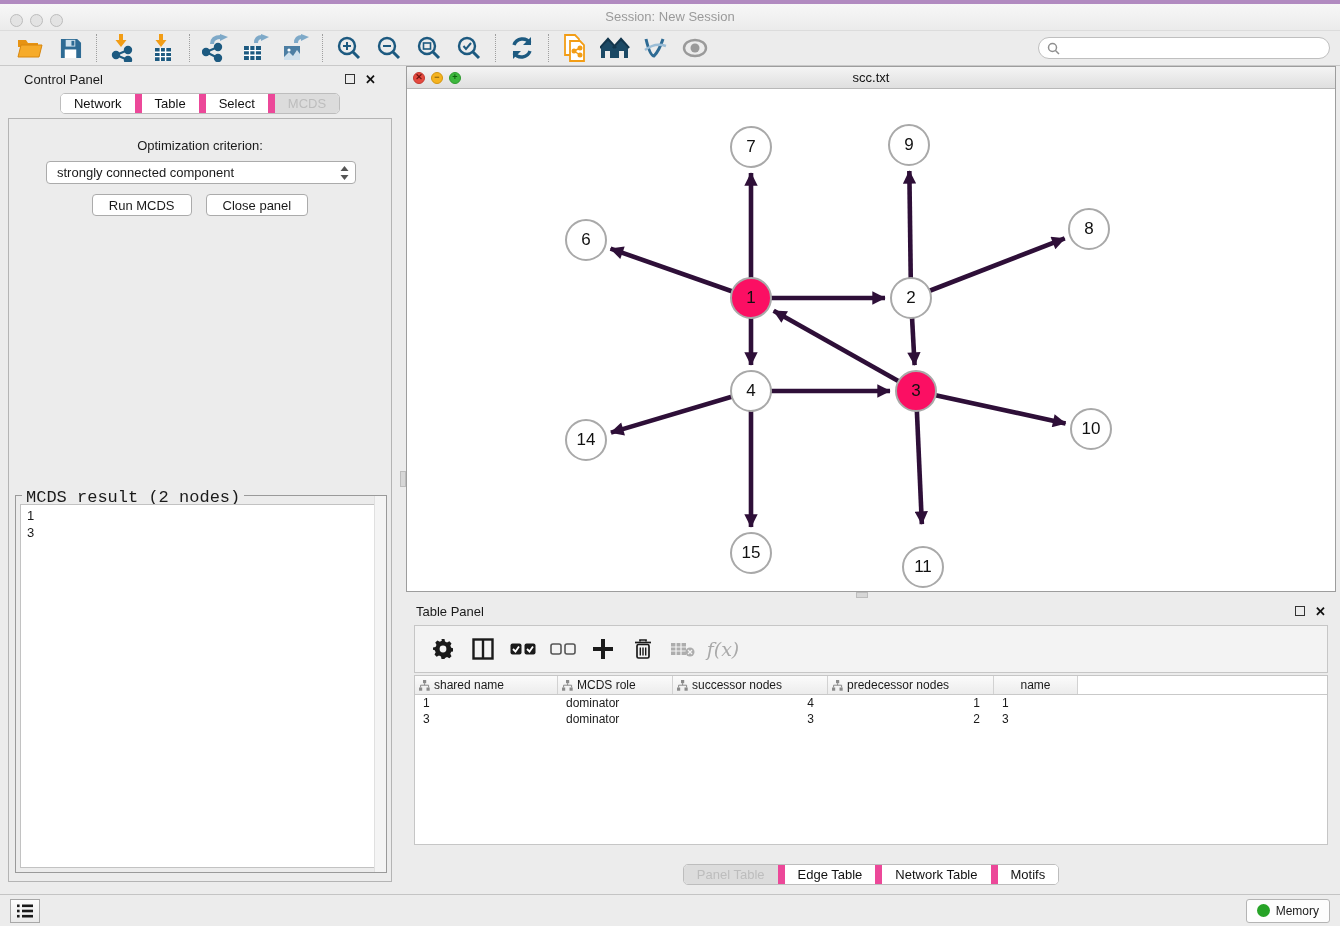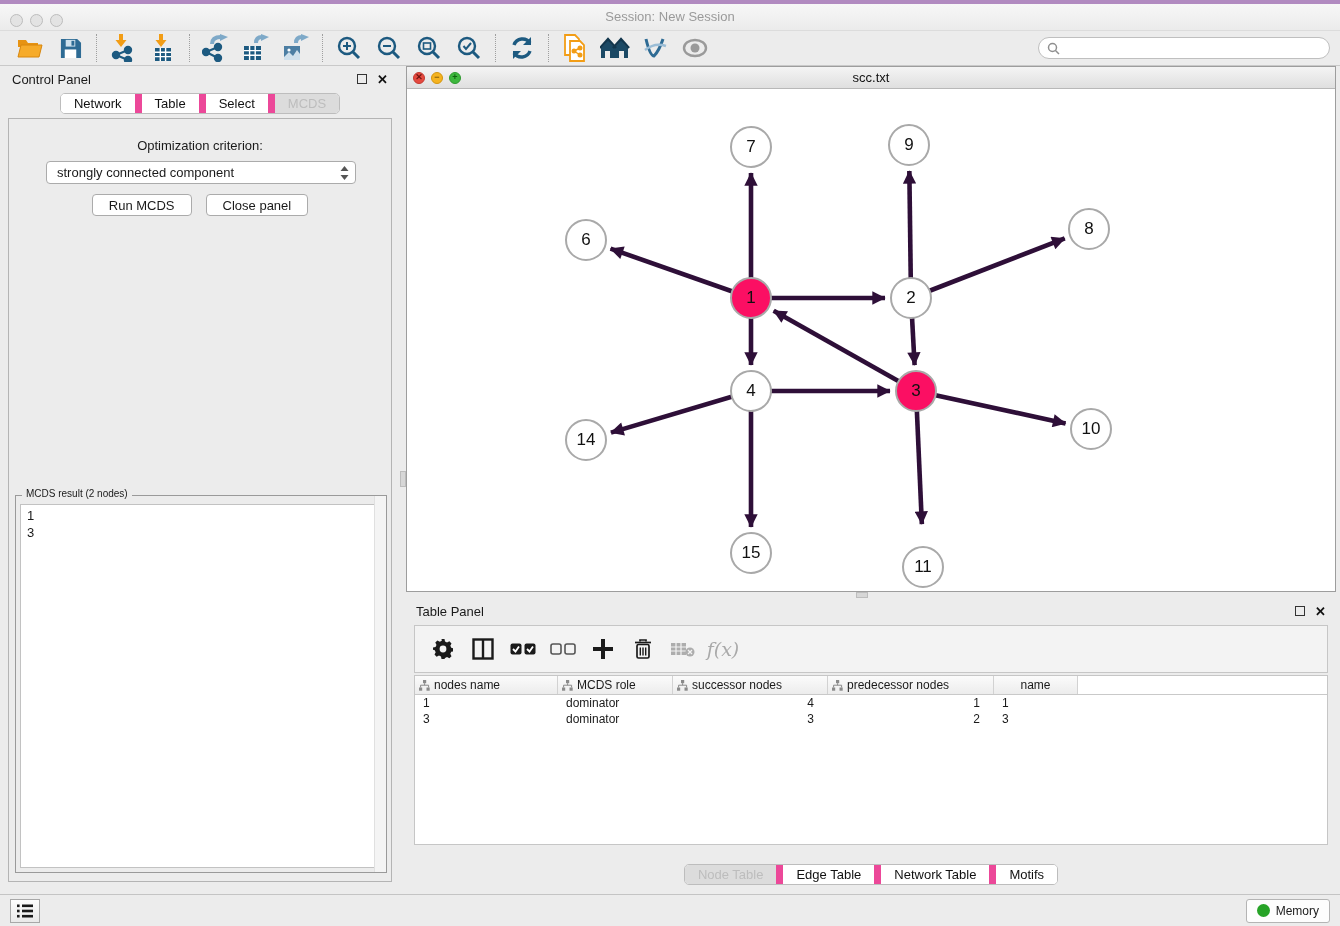--- a/index.html
+++ b/index.html
@@ -23,21 +23,21 @@
   .tb-btn { width:40px; height:30px; display:flex; align-items:center; justify-content:center; }
   .tb-sep { width:1px; height:28px; border-left:1px dotted #9f9f9f; margin:0 6px; }
   #session-search { margin-left:auto; width:292px; height:22px; background:#fff;
                     border:1px solid #bfbfbf; border-radius:11px; display:flex;
                     align-items:center; padding:0 8px; }
   #session-search input { border:none; outline:none; flex:1; font-size:12px;
                           font-family:"Liberation Sans", sans-serif; background:transparent; }
 
   
   #control-panel { left:0; top:66px; width:400px; height:828px; background:#ececec; }
-  .panel-head { height:26px; display:flex; align-items:center; padding:0 12px; font-size:13px; }
+  .panel-head { height:26px; display:flex; align-items:center; padding:0 24px; font-size:13px; }
   .panel-head .spacer { flex:1; }
   .float-box { width:10px; height:10px; border:1.5px solid #333; margin-right:10px; }
   .close-x { font-size:13px; font-weight:bold; color:#111; }
 
   .seg { display:flex; border:1px solid #bdbdbd; border-radius:5px; overflow:hidden;
          background:#fff; font-size:13px; }
   .seg .tab { padding:2px 13px; border-right:7px solid #ec4899; background:#fff;
               color:#111; white-space:nowrap; }
   .seg .tab:last-child { border-right:none; }
   .seg .tab.active { background:#dcdcdc; color:#bdbdbd; }
@@ -50,21 +50,21 @@
                 background:#fff; border:1px solid #ababab; border-radius:4px;
                 display:flex; align-items:center; padding:0 6px 0 10px; font-size:13px; }
   #opt-select .spacer { flex:1; }
   .cp-buttons { position:absolute; top:75px; width:100%; display:flex; justify-content:center; gap:14px; }
   .btn { background:#fff; border:1px solid #ababab; border-radius:4px; height:22px;
          padding:0 16px; font-size:13px; display:flex; align-items:center; }
 
   #mcds-fieldset { position:absolute; left:6px; top:376px; width:372px; height:378px;
                    border:1px solid #9a9a9a; }
   #mcds-legend { position:absolute; left:6px; top:-8px; background:#ececec; padding:0 4px;
-                 font-size:10px; }
+                 font-size:17px;font-family:Liberation Mono, monospace; }
   #mcds-text { position:absolute; left:4px; top:8px; right:4px; bottom:4px; background:#fff;
                border:1px solid #c2c2c2; font-size:13px; line-height:17px; padding:2px 6px;
                white-space:pre-line; }
   #mcds-scroll { position:absolute; right:0; top:0; bottom:0; width:12px; background:#f4f4f4;
                  border-left:1px solid #e0e0e0; }
 
   #v-divider { left:400px; top:66px; width:6px; height:828px; background:#ececec; }
   #v-handle { position:absolute; left:0; top:405px; width:6px; height:16px;
               background:#d7d7d7; border:1px solid #bdbdbd; }
 
@@ -456,21 +456,21 @@
     <div id="tp-header">
       <span class="th" style="width:143px">
         <svg width="11" height="11" viewBox="0 0 11 11">
             <g fill="#8a8a8a">
               <rect x="4" y="0" width="3.2" height="3.2"></rect>
               <rect x="0" y="7.5" width="3.2" height="3.2"></rect>
               <rect x="7.5" y="7.5" width="3.2" height="3.2"></rect>
             </g>
             <path d="M5.6 3.2 v2 M1.6 7.5 v-2.3 h8 v2.3" stroke="#8a8a8a" fill="none"></path>
           </svg>
-        <span>nodes name</span>
+        <span>shared name</span>
       </span>
       <span class="th" style="width:115px">
         <svg width="11" height="11" viewBox="0 0 11 11">
             <g fill="#8a8a8a">
               <rect x="4" y="0" width="3.2" height="3.2"></rect>
               <rect x="0" y="7.5" width="3.2" height="3.2"></rect>
               <rect x="7.5" y="7.5" width="3.2" height="3.2"></rect>
             </g>
             <path d="M5.6 3.2 v2 M1.6 7.5 v-2.3 h8 v2.3" stroke="#8a8a8a" fill="none"></path>
           </svg>
@@ -513,21 +513,21 @@
       <span class="td" style="width:143px">3</span>
       <span class="td" style="width:115px">dominator</span>
       <span class="td r" style="width:155px">3</span>
       <span class="td r" style="width:166px">2</span>
       <span class="td" style="width:84px">3</span>
     </div>
   </div>
 
   <div id="tp-tabs">
     <div class="seg">
-      <span class="tab active">Node Table</span>
+      <span class="tab active">Panel Table</span>
       <span class="tab">Edge Table</span>
       <span class="tab">Network Table</span>
       <span class="tab">Motifs</span>
     </div>
   </div>
 </div>
 
 <div id="status-bar" class="abs">
   <span id="task-history-button">
     <span style="display:flex;">

